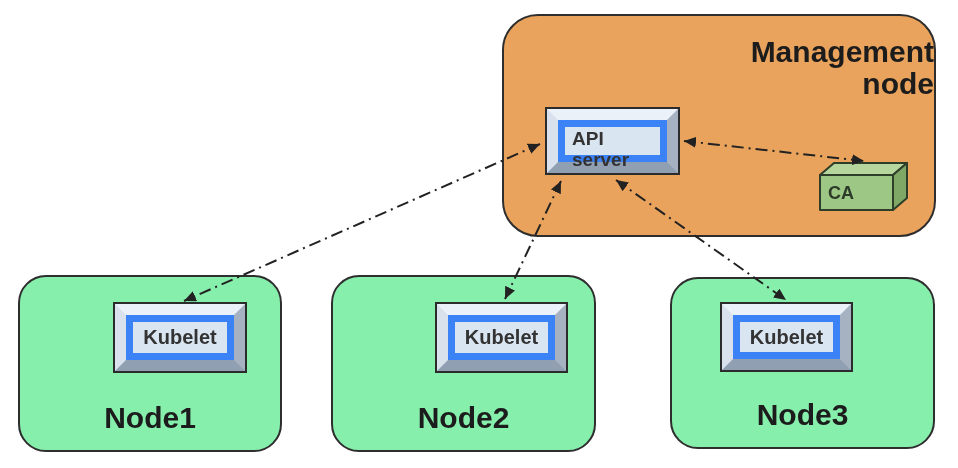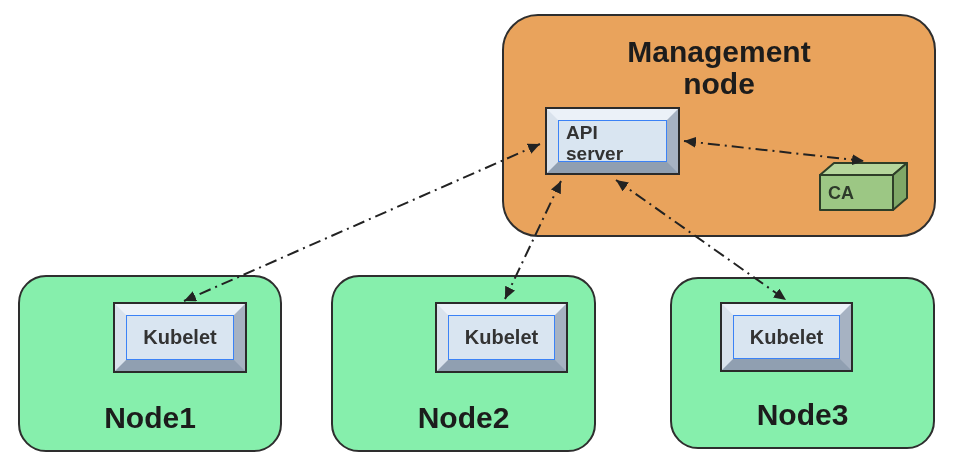--- a/index.html
+++ b/index.html
@@ -30,21 +30,21 @@
     background: #86efac;
     border-radius: 28px;
   }
   .node1 { left: 18px;  width: 264px; }
   .node2 { left: 331px; padding-left: 19px; }
   .node3 { left: 670px; top: 277px; height: 172px; }
 
   .mgmt-title {
     position: absolute;
     left: 0; top: 20px; width: 100%;
-    text-align: center;
+    text-align: right;
     font-size: 30px;
     line-height: 32px;
     font-weight: bold;
     color: #1c1c1c;
     white-space: pre-line;
   }
   .node-label {
     position: absolute;
     left: 0; bottom: 17px; width: 100%;
     text-align: center;
@@ -63,21 +63,21 @@
   }
   .bevel {
     position: absolute; inset: 0;
     border-style: solid;
     border-width: 11px;
     border-color: #ebf1f8 #a6b2c2 #909fb1 #d9e2ec;
   }
   .face {
     position: absolute; inset: 0;
     background: #d9e5f1;
-    border: 1px solid #3b82f6;
+    border: 7px solid #3b82f6;
     color: #333333;
     font-weight: bold;
   }
   .api-box { left: 545px; top: 107px; width: 135px; height: 68px; }
   .api-face {
     font-size: 19px;
     line-height: 21px;
     padding: 1px 0 0 7px;
     white-space: pre-line;
   }

